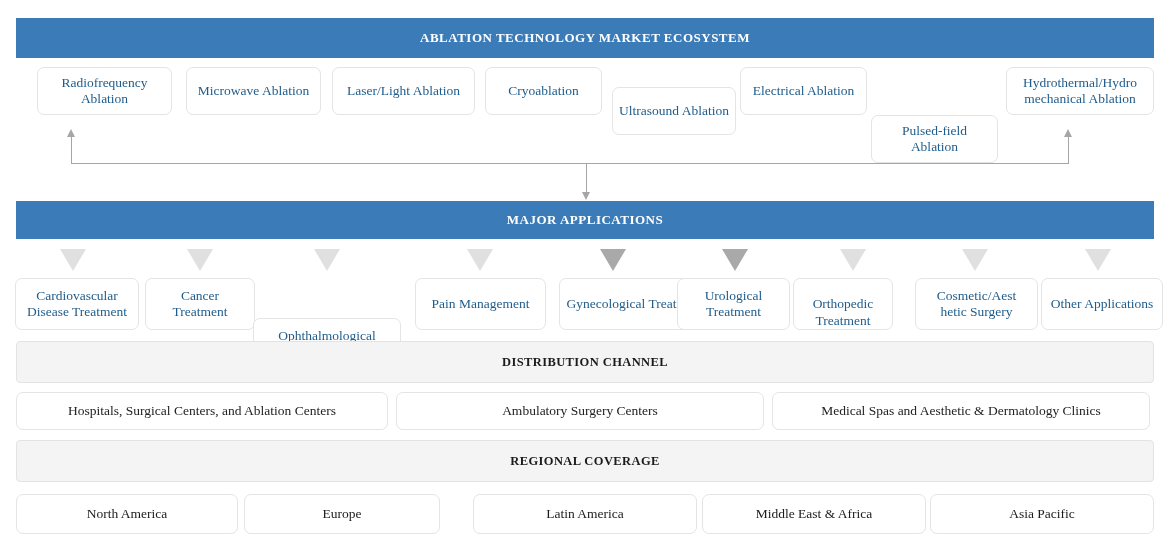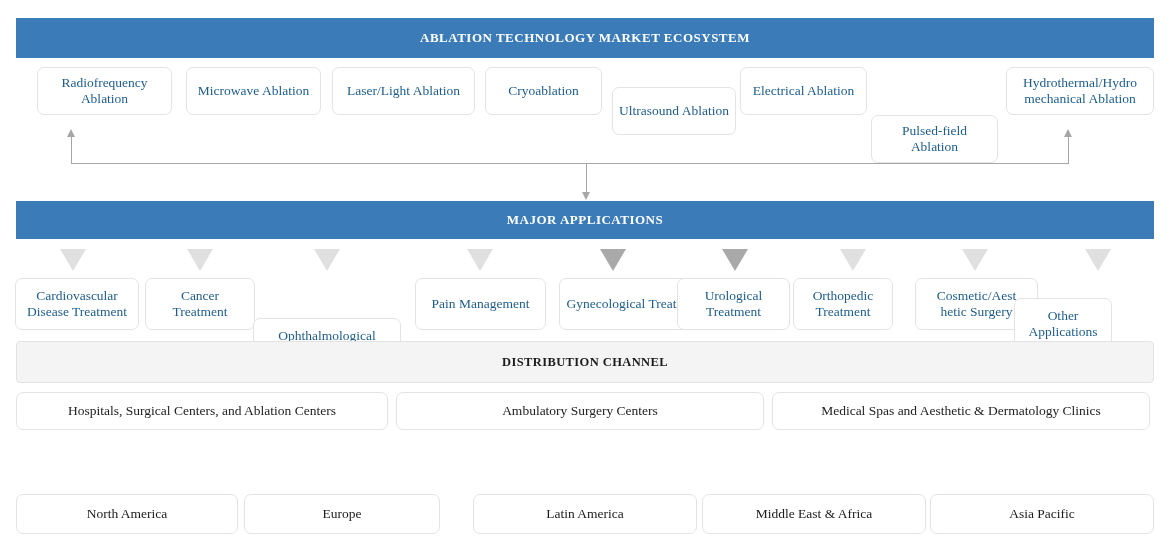--- a/index.html
+++ b/index.html
@@ -154,46 +154,49 @@
       </div>
       <div class="card app" style="left: 415px; width: 131px;">
         <span>Pain Management</span>
       </div>
       <div class="card app" style="left: 559px; width: 152px;">
         <span>Gynecological Treatment</span>
       </div>
       <div class="card app" style="left: 677px; width: 113px;">
         <span>Urological Treatment</span>
       </div>
-      <div class="card app" style="left: 793px; width: 100px;">
+      <div class="card app" style="left: 793px; width: 100px; align-items: flex-end;">
         <span>Orthopedic Treatment</span>
       </div>
       <div class="card app" style="left: 915px; width: 123px;">
         <span>Cosmetic/Aest hetic Surgery</span>
       </div>
-      <div class="card app" style="left: 1014px; width: 98px; margin-top: 20px;">
+      <div class="card app" style="left: 1041px; width: 122px;">
         <span>Other Applications</span>
       </div>
     </div>
 
   <div class="graybar" id="bar-dist">
     <span>DISTRIBUTION CHANNEL</span>
   </div>
   <div id="dist-row">
       <div class="card dist" style="left: 16px; width: 372px;">
         <span>Hospitals, Surgical Centers, and Ablation Centers</span>
       </div>
       <div class="card dist" style="left: 396px; width: 368px;">
         <span>Ambulatory Surgery Centers</span>
       </div>
       <div class="card dist" style="left: 772px; width: 378px;">
         <span>Medical Spas and Aesthetic &amp; Dermatology Clinics</span>
       </div>
     </div>
 
+  <div class="graybar" id="bar-region">
+    <span>REGIONAL COVERAGE</span>
+  </div>
   <div id="region-row">
       <div class="card region" style="left: 16px; width: 222px;">
         <span>North America</span>
       </div>
       <div class="card region" style="left: 244px; width: 196px;">
         <span>Europe</span>
       </div>
       <div class="card region" style="left: 473px; width: 224px;">
         <span>Latin America</span>
       </div>

